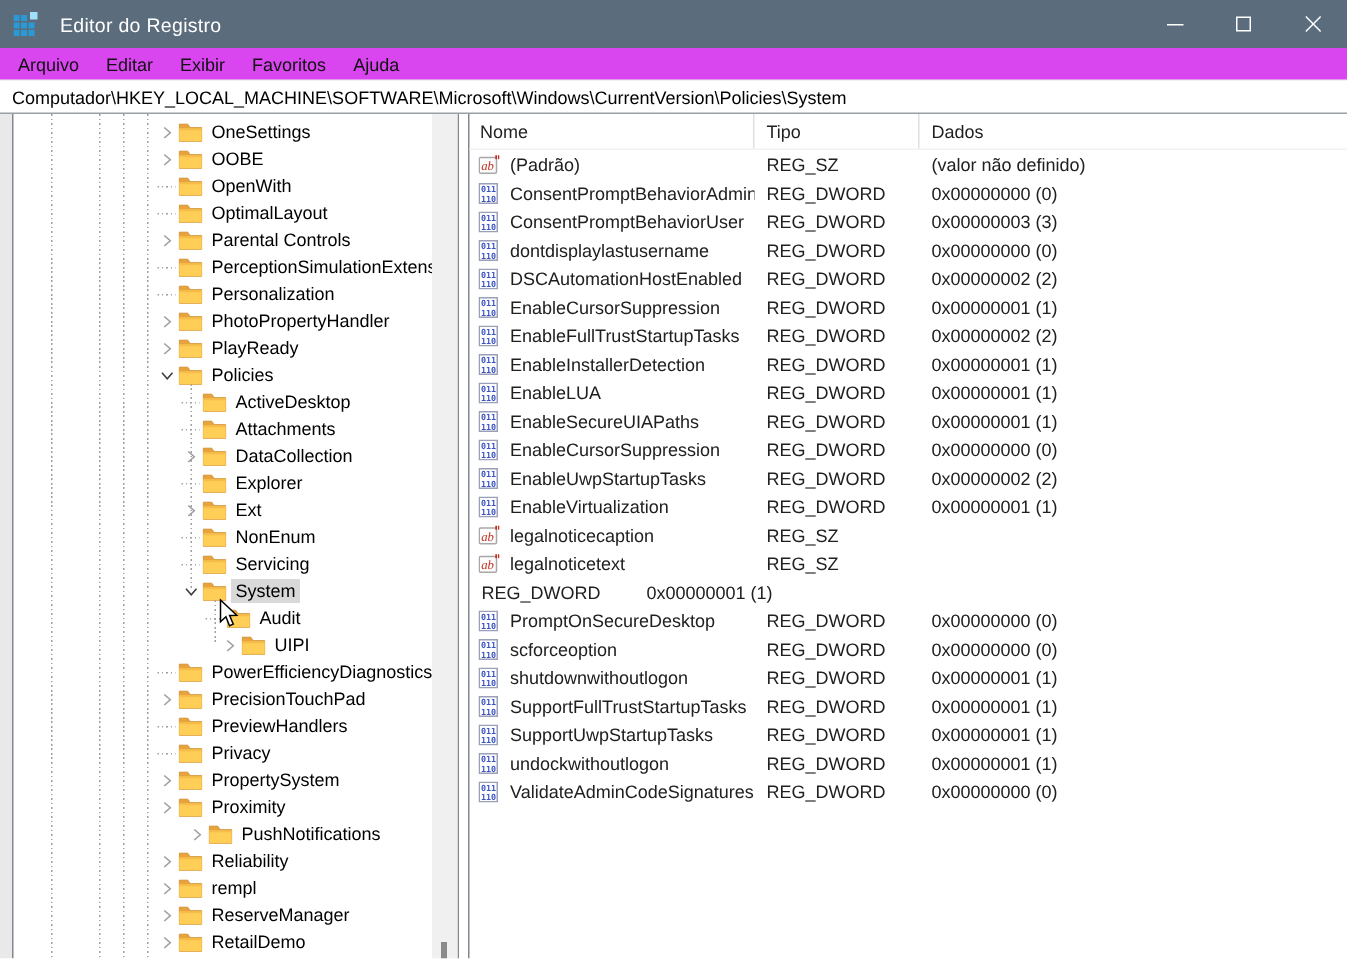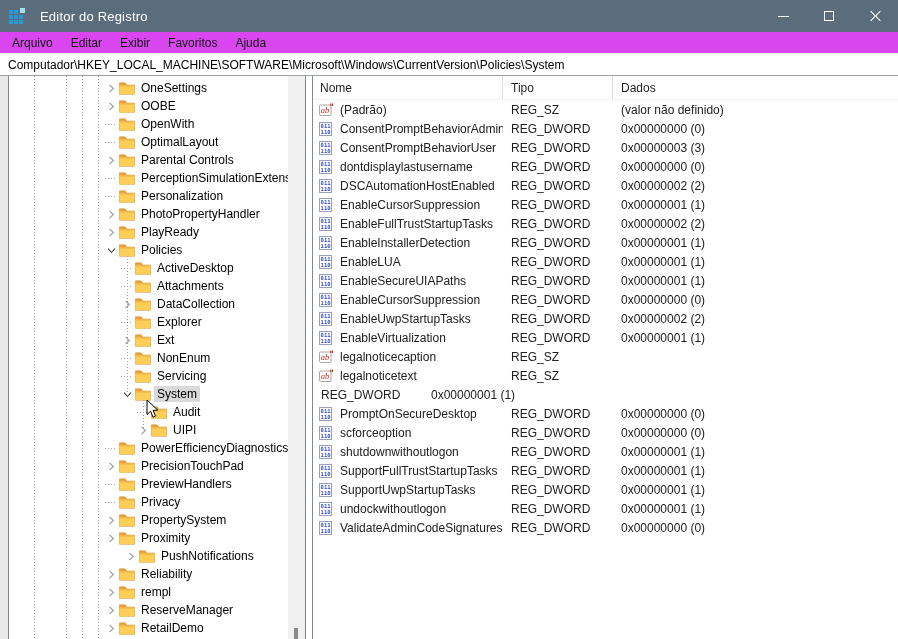--- a/index.html
+++ b/index.html
@@ -380,21 +380,21 @@
               </span>
               <span class="ficon">
                 <svg width="16" height="13" viewBox="0 0 16 13">
                   <path d="M0.5 0.8 h5.7 l1.5 2.3 h7.8 V12.2 H0.5 Z" fill="#e8a33d" stroke="#d18f2e" stroke-width="0.6"></path>
                   <path d="M0.5 3.6 h15 V12.2 H0.5 Z" fill="#ffce57"></path>
                   <path d="M0.5 3.6 h15 v1.3 H0.5 Z" fill="#f5bd4a"></path>
                 </svg>
               </span>
               <span class="tlabel">Audit</span>
             </div>
-            <div class="trow" style="padding-left: 127px;">
+            <div class="trow" style="padding-left: 127px; margin-left: 10px;">
               <span class="chev">
                 <svg width="9" height="9" viewBox="0 0 9 9">
                   <path d="M2.5 1 L6.5 4.5 L2.5 8" fill="none" stroke="#a0a0a0" stroke-width="1.1"></path>
                 </svg>
               </span>
               <span class="ficon">
                 <svg width="16" height="13" viewBox="0 0 16 13">
                   <path d="M0.5 0.8 h5.7 l1.5 2.3 h7.8 V12.2 H0.5 Z" fill="#e8a33d" stroke="#d18f2e" stroke-width="0.6"></path>
                   <path d="M0.5 3.6 h15 V12.2 H0.5 Z" fill="#ffce57"></path>
                   <path d="M0.5 3.6 h15 v1.3 H0.5 Z" fill="#f5bd4a"></path>

